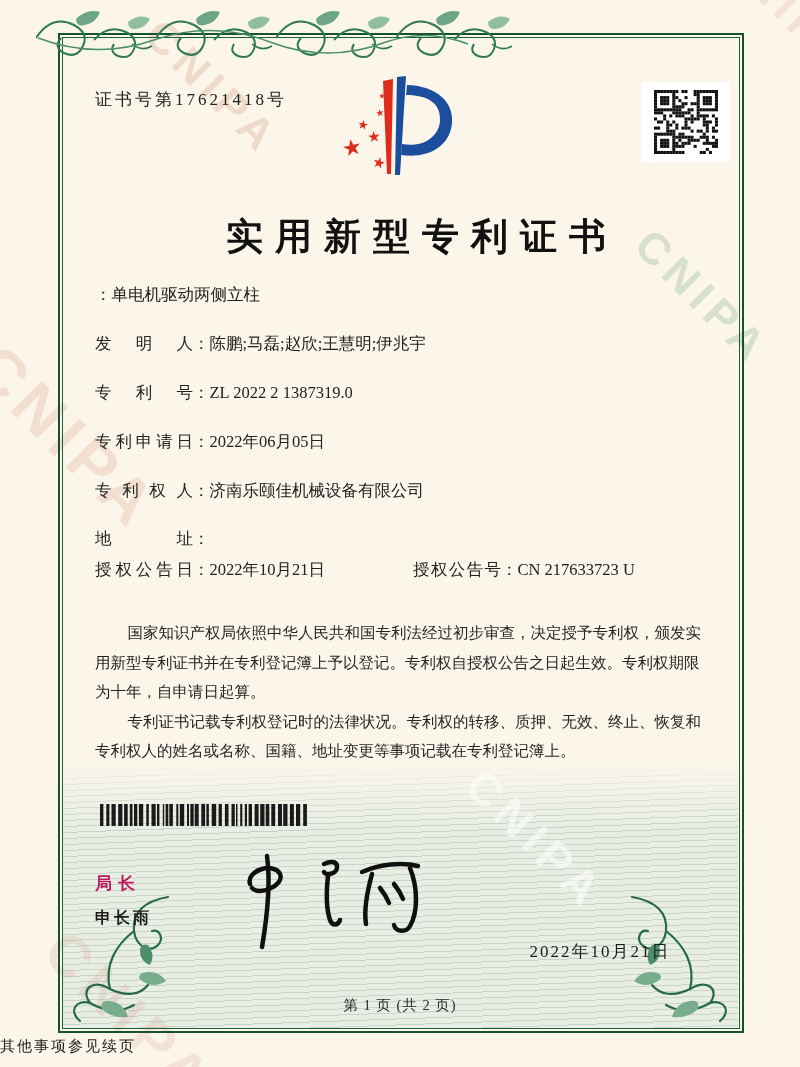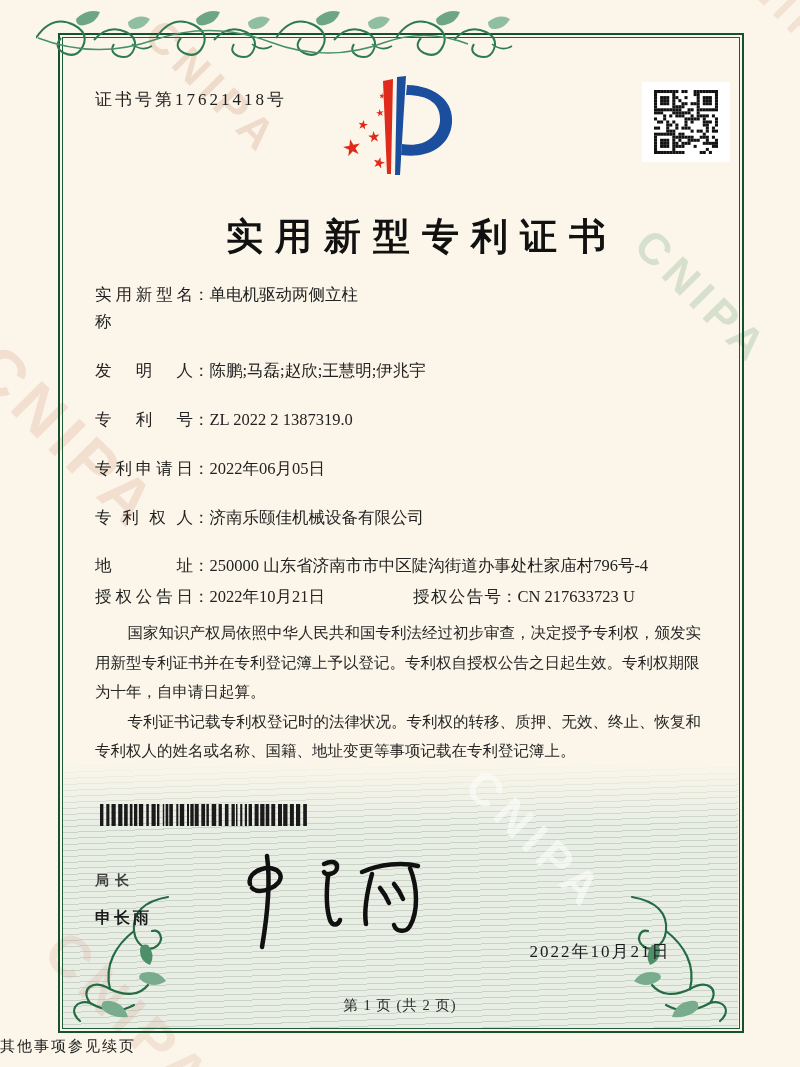--- a/index.html
+++ b/index.html
@@ -51,22 +51,22 @@
   .grant-row{position:relative;display:flex;align-items:flex-start;}
   .grant-right{position:absolute;left:318px;top:0;display:flex;}
   .grant-right .lbl{width:88px;}
 
   
   .paras{left:95px;top:618px;width:616px;font-size:15.5px;line-height:29.5px;z-index:5;color:#262626;}
   .paras p{margin:0;text-indent:2.1em;}
 
   
   .barcode{left:100px;top:804px;z-index:5;}
-  .signer-title{left:95px;top:872px;font-size:14px;font-weight:bold;z-index:5;
-      font-family:"Liberation Sans","DejaVu Sans",sans-serif;letter-spacing:6px;color:#404040;}
+  .signer-title{left:95px;top:872px;font-size:17px;font-weight:bold;z-index:5;
+      font-family:"Liberation Sans","DejaVu Sans",sans-serif;letter-spacing:6px;color:#be185d;}
   .signer-name{left:95px;top:908px;font-size:16px;font-weight:bold;z-index:5;
       font-family:"Liberation Sans","DejaVu Sans",sans-serif;letter-spacing:3px;color:#1c1c1c;}
   .signature{left:222px;top:850px;z-index:5;}
   .issue-date{left:480px;top:940px;width:240px;text-align:center;font-size:17px;letter-spacing:2px;z-index:5;color:#1c1c1c;}
   .page-info{left:0;top:996px;width:800px;text-align:center;font-size:14.5px;letter-spacing:1px;z-index:5;color:#2a2a2a;}
   .footer-note{left:0;top:1037px;width:800px;text-align:left;font-size:15px;letter-spacing:2px;z-index:5;color:#222;}
 </style>
 </head>
 <body>
 
@@ -368,21 +368,20 @@
       <rect x="45" y="60" width="3" height="3"></rect>
       <rect x="48" y="60" width="3" height="3"></rect>
       <rect x="54" y="60" width="3" height="3"></rect>
     </svg>
 </div>
 
 <div class="abs title">实用新型专利证书</div>
 
 <div class="abs fields">
   <div class="f-row">
-    <span class="lbl">实用新型名称</span>
       <span class="colon">：</span>
       <span class="val">单电机驱动两侧立柱</span>
   </div>
   <div class="f-row">
     <span class="lbl">发明人</span>
       <span class="colon">：</span>
       <span class="val">陈鹏;马磊;赵欣;王慧明;伊兆宇</span>
   </div>
   <div class="f-row">
     <span class="lbl">专利号</span>
@@ -395,21 +394,20 @@
       <span class="val">2022年06月05日</span>
   </div>
   <div class="f-row">
     <span class="lbl">专利权人</span>
       <span class="colon">：</span>
       <span class="val">济南乐颐佳机械设备有限公司</span>
   </div>
   <div class="f-row addr">
     <span class="lbl">地址</span>
       <span class="colon">：</span>
-      <span class="val">250000 山东省济南市市中区陡沟街道办事处杜家庙村796号-4</span>
   </div>
   <div class="grant-row">
     <span class="lbl">授权公告日</span>
       <span class="colon">：</span>
       <span>2022年10月21日</span>
     <span class="grant-right">
       <span class="lbl">授权公告号</span>
         <span class="colon">：</span>
         <span>CN 217633723 U</span>
     </span>

